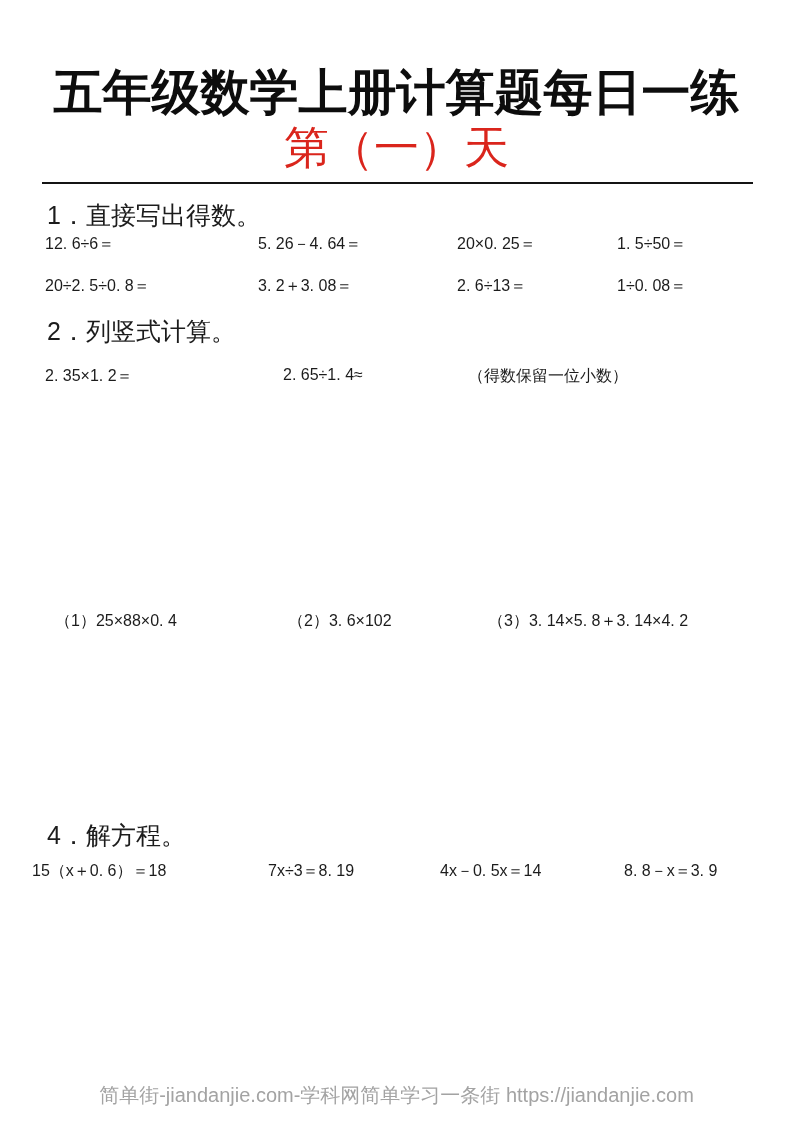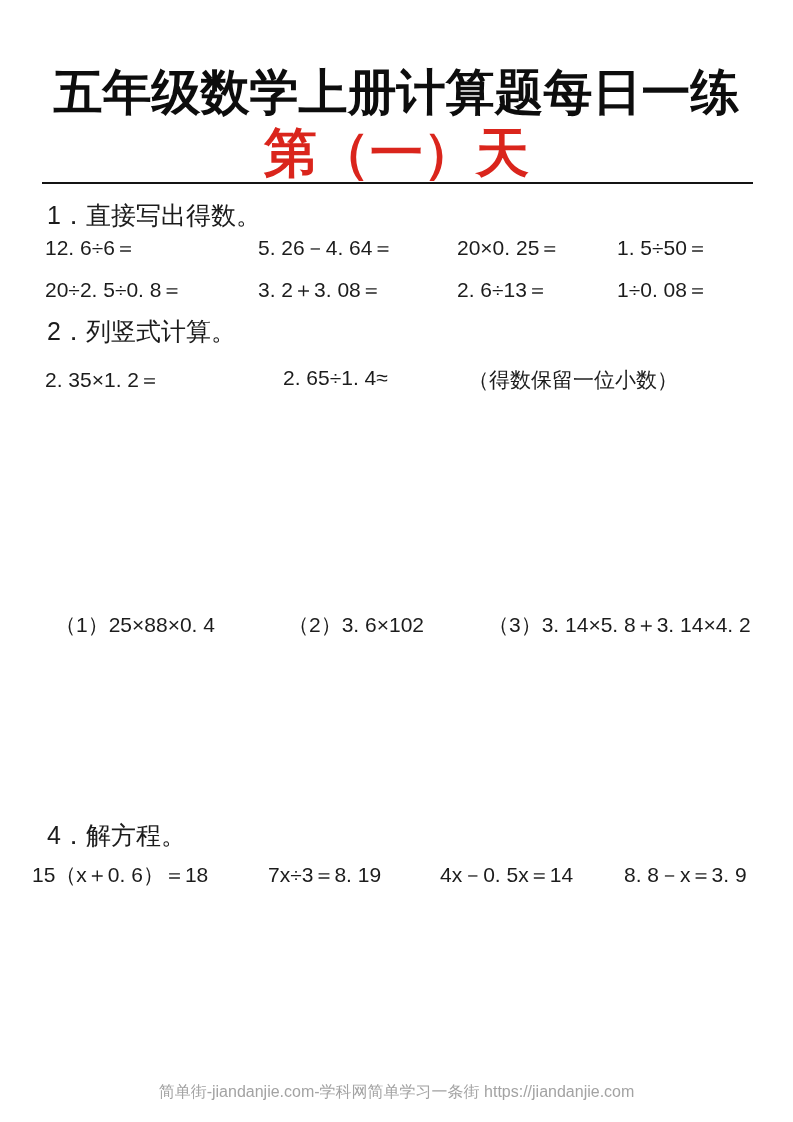--- a/index.html
+++ b/index.html
@@ -24,22 +24,22 @@
     line-height: 1.1;
     color: #0d0d0d;
     letter-spacing: 0px;
     white-space: nowrap;
   }
   .subtitle {
     position: absolute;
     top: 107px; left: 0; width: 100%;
     text-align: center;
     font-family: "DejaVu Serif", serif;
-    font-weight: bold;
-    font-size: 53px;
+    font-weight: normal;
+    font-size: 45px;
     line-height: 1.1;
     white-space: nowrap;
   }
   .rule {
     position: absolute;
     top: 166px; left: 42px;
     width: 711px; height: 2px;
     background: #141414;
   }
   .heading {
@@ -48,41 +48,41 @@
     font-size: 25px;
     white-space: nowrap;
   }
   .h1 { top: 183px; }
   .h2 { top: 299px; }
   .h3 { top: 553px; }
   .h4 { top: 803px; }
   .prow { position: absolute; left: 0; top: 0; width: 100%; height: 0; }
   .prow span {
     position: absolute;
-    font-size: 21px;
+    font-size: 16px;
     white-space: nowrap;
   }
   .r1a span { top: 218px; }
   .r1b span { top: 260px; }
   .r2  span { top: 350px; }
   .r3  span { top: 595px; }
   .r4  span { top: 845px; }
   
   .l0 { left: 45px; }  .l1 { left: 258px; } .l2 { left: 457px; } .l3 { left: 617px; }
   
   .m0 { left: 45px; }  .m1 { left: 283px; } .m2 { left: 468px; }
   
   .n0 { left: 55px; }  .n1 { left: 288px; } .n2 { left: 488px; }
   
   .o0 { left: 32px; text-align: right; }  .o1 { left: 268px; } .o2 { left: 440px; } .o3 { left: 624px; }
   .footer {
     position: absolute;
     top: 1066px; left: 0; width: 100%;
     text-align: center;
-    font-size: 16px;
+    font-size: 20px;
     color: #a3a3a3;
     white-space: nowrap;
   }
 </style>
 </head>
 <body>
 
 <div class="page">
 
   <div class="title">五年级数学上册计算题每日一练</div>

